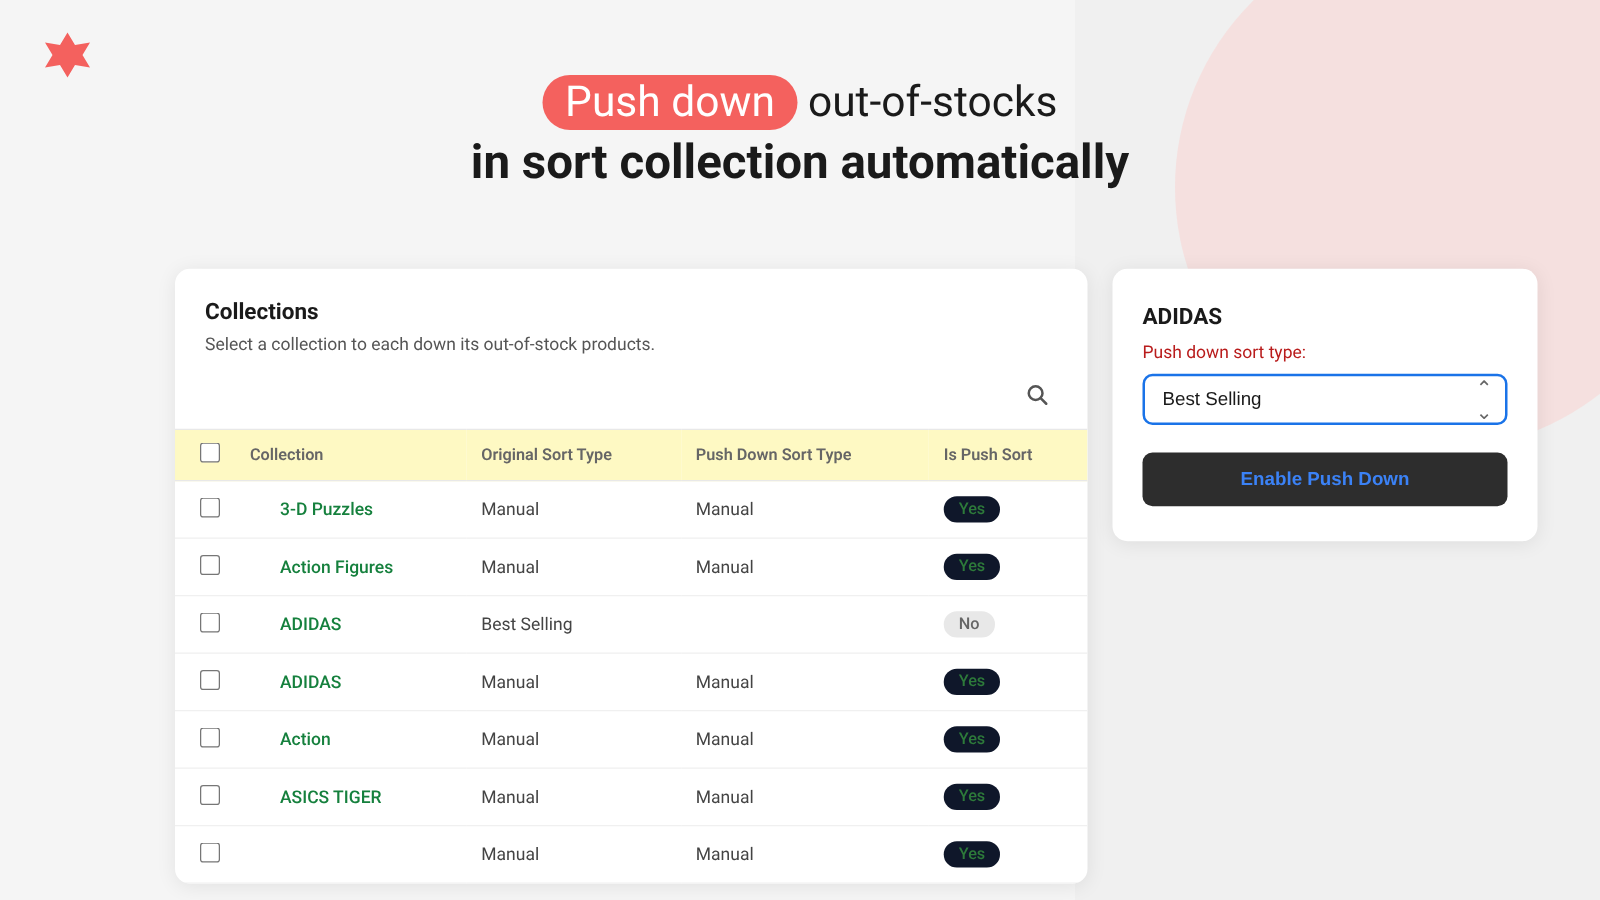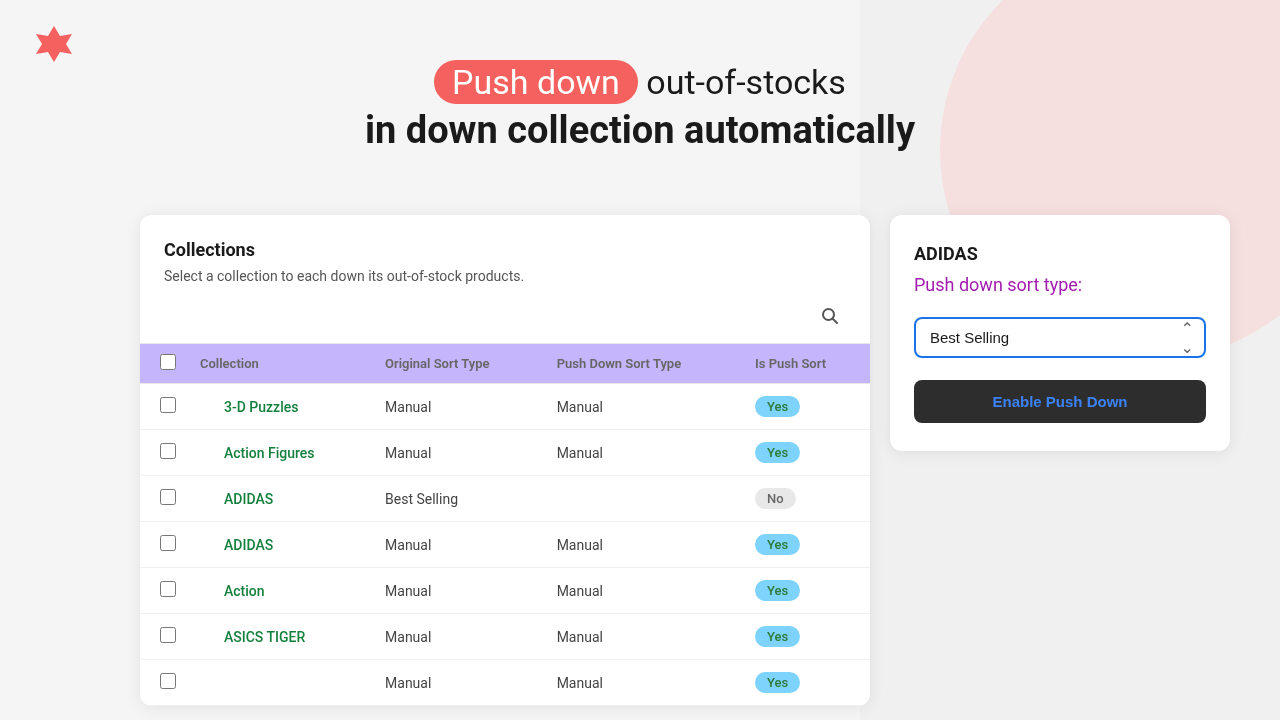--- a/index.html
+++ b/index.html
@@ -125,21 +125,21 @@
       border-top: 1px solid #e8e8e8;
       border-bottom: 1px solid #e8e8e8;
     }
 
     .table th {
       padding: 10px 12px;
       text-align: left;
       font-size: 13px;
       font-weight: 600;
       color: #666;
-      background: #c4b5fd;
+      background: #fef9c3;
     }
 
     .table th:first-child {
       padding-left: 20px;
       width: 36px;
     }
 
     .table td {
       padding: 12px 12px;
       font-size: 14px;
@@ -159,21 +159,21 @@
     }
 
     .badge {
       display: inline-block;
       padding: 3px 12px;
       border-radius: 12px;
       font-size: 13px;
       font-weight: 500;
     }
     .badge-yes {
-      background: #7dd3fc;
+      background: #0f172a;
       color: #2d7a3a;
     }
     .badge-no {
       background: #e8e8e8;
       color: #666;
     }
 
     .checkbox {
       width: 16px;
       height: 16px;
@@ -198,23 +198,23 @@
       margin-bottom: 10px;
     }
 
     .detail-original {
       font-size: 14px;
       color: #444;
       margin-bottom: 18px;
     }
 
     .detail-sort-label {
-      font-size: 18px;
-      color: #a21caf;
-      margin-bottom: 22px;
+      font-size: 14px;
+      color: #b91c1c;
+      margin-bottom: 9px;
     }
 
     .sort-select-wrapper {
       position: relative;
       margin-bottom: 22px;
     }
 
     .sort-select {
       width: 100%;
       padding: 10px 14px;
@@ -270,21 +270,21 @@
 <div class="logo">
   <svg width="48" height="48" viewBox="0 0 48 48" fill="none">
     <path d="M24 4 L30 14 L42 12 L36 22 L42 32 L30 30 L24 40 L18 30 L6 32 L12 22 L6 12 L18 14 Z" fill="#f4615e"></path>
   </svg>
 </div>
 
 <div class="hero">
   <div class="hero-line1">
     <span class="hero-highlight">Push down</span><span> out-of-stocks</span>
   </div>
-  <div class="hero-line2">in down collection automatically</div>
+  <div class="hero-line2">in sort collection automatically</div>
 </div>
 
 <div class="main-content">
 
   <div class="collections-panel">
     <div class="collections-header">
       <div class="collections-title">Collections</div>
       <div class="collections-subtitle">Select a collection to each down its out-of-stock products.</div>
     </div>
     <div class="search-row">

